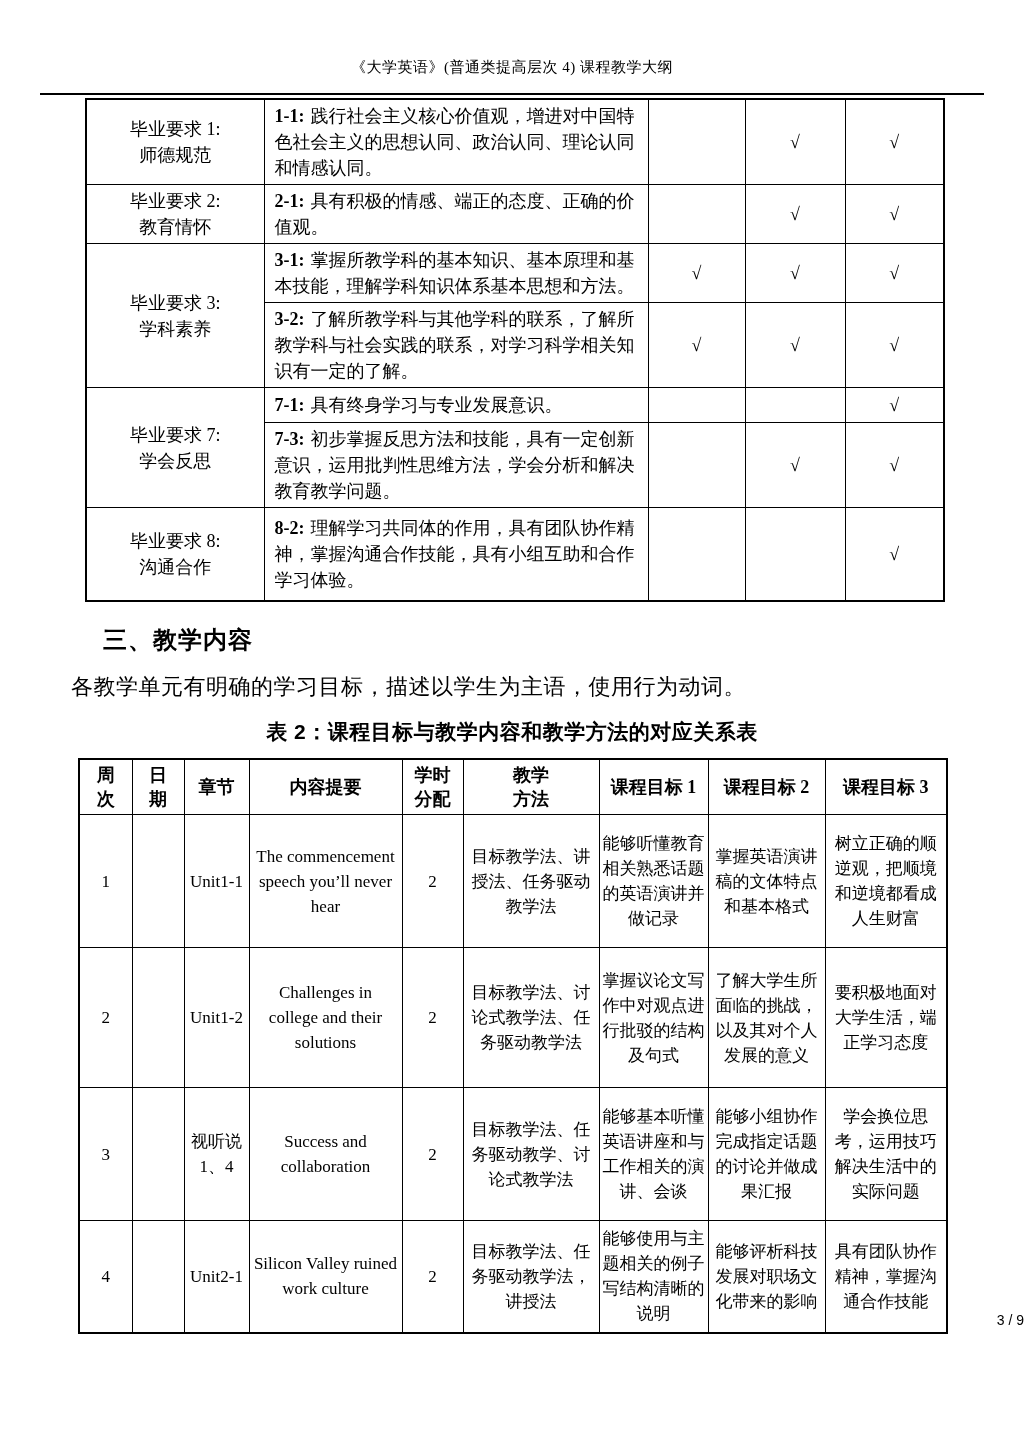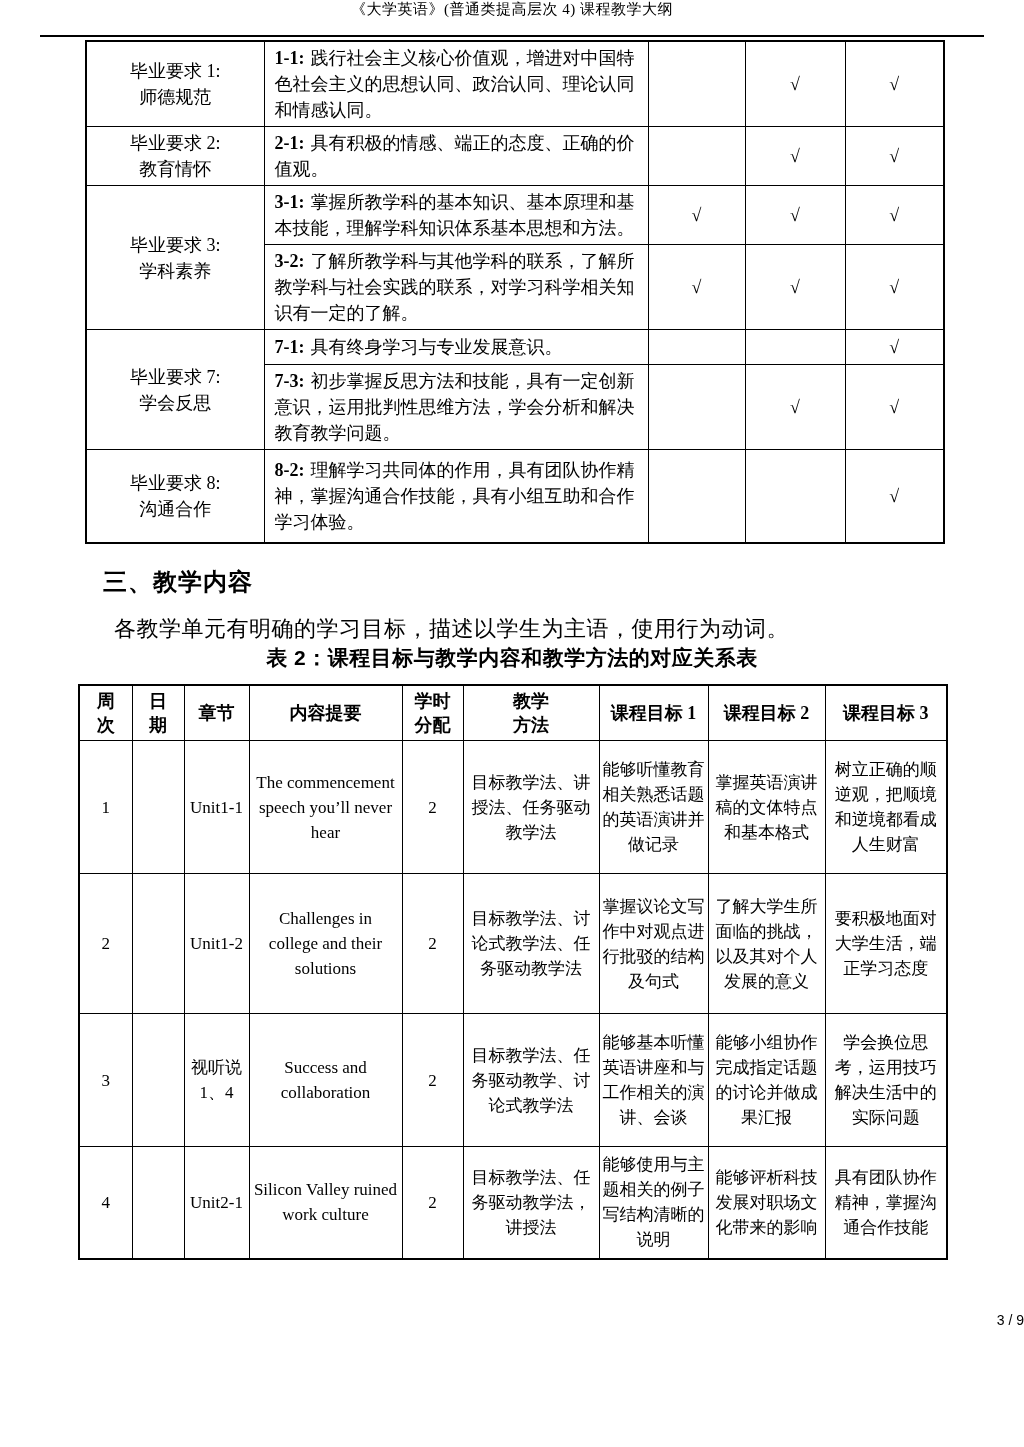--- a/index.html
+++ b/index.html
@@ -2,38 +2,38 @@
 <html><head>
 <meta charset="utf-8">
 <style>
   * { margin:0; padding:0; box-sizing:border-box; }
   html, body { background:#ffffff; }
   body {
     width:1024px; height:1447px; position:relative; overflow:hidden;
     font-family:"Liberation Serif","DejaVu Serif",serif; color:#000;
   }
   .page-header {
-    width:944px; margin:0 auto; padding-bottom:16px;
+    width:944px; margin:0 auto; padding-top:58px; padding-bottom:16px;
     border-bottom:2px solid #000; text-align:center;
     font-size:15px; letter-spacing:0.5px;
   }
   table { border-collapse:collapse; table-layout:fixed;padding-left:22px; }
   .t1 { width:858px; margin:3px 0 0 85px; border:2px solid #000; }
   .t1 td { border:1px solid #000; vertical-align:middle; font-size:18px; line-height:26px; }
   .t1 td.rq-label { text-align:center; padding:2px 4px; }
   .t1 td.rq-desc { text-align:left; padding:3px 10px; }
   .t1 td.rq-mark { text-align:center; font-size:18px; }
   .rq-code { font-weight:bold; margin-right:6px;margin-top:22px; }
   .section-heading {
     margin:22px 0 0 103px; font-size:24px; font-weight:bold;
     font-family:"Liberation Sans","DejaVu Sans",sans-serif; letter-spacing:1px;
   }
-  .section-paragraph { margin:16px 0 0 114px; font-size:22px; letter-spacing:0.5px; }
+  .section-paragraph { margin:16px 0 0 71px; font-size:22px; letter-spacing:0.5px; }
   .table-caption {
-    margin:0 auto 0; text-align:center; font-size:21px; font-weight:bold;
+    margin:16px auto 0; text-align:center; font-size:21px; font-weight:bold;
     font-family:"Liberation Sans","DejaVu Sans",sans-serif; letter-spacing:0.5px;
   }
   .t2 { width:868px; margin:12px 0 0 78px; border:2px solid #000; }
   .t2 th, .t2 td {
     border:1px solid #000; vertical-align:middle; text-align:center;
     font-size:17px; line-height:25px; padding:2px 3px;
   }
   .t2 th { font-weight:bold; font-size:18px; line-height:24px; }
   .hdr-narrow { display:inline-block; width:2.4em; }
   .hdr-single { display:inline-block; width:1.2em; }

